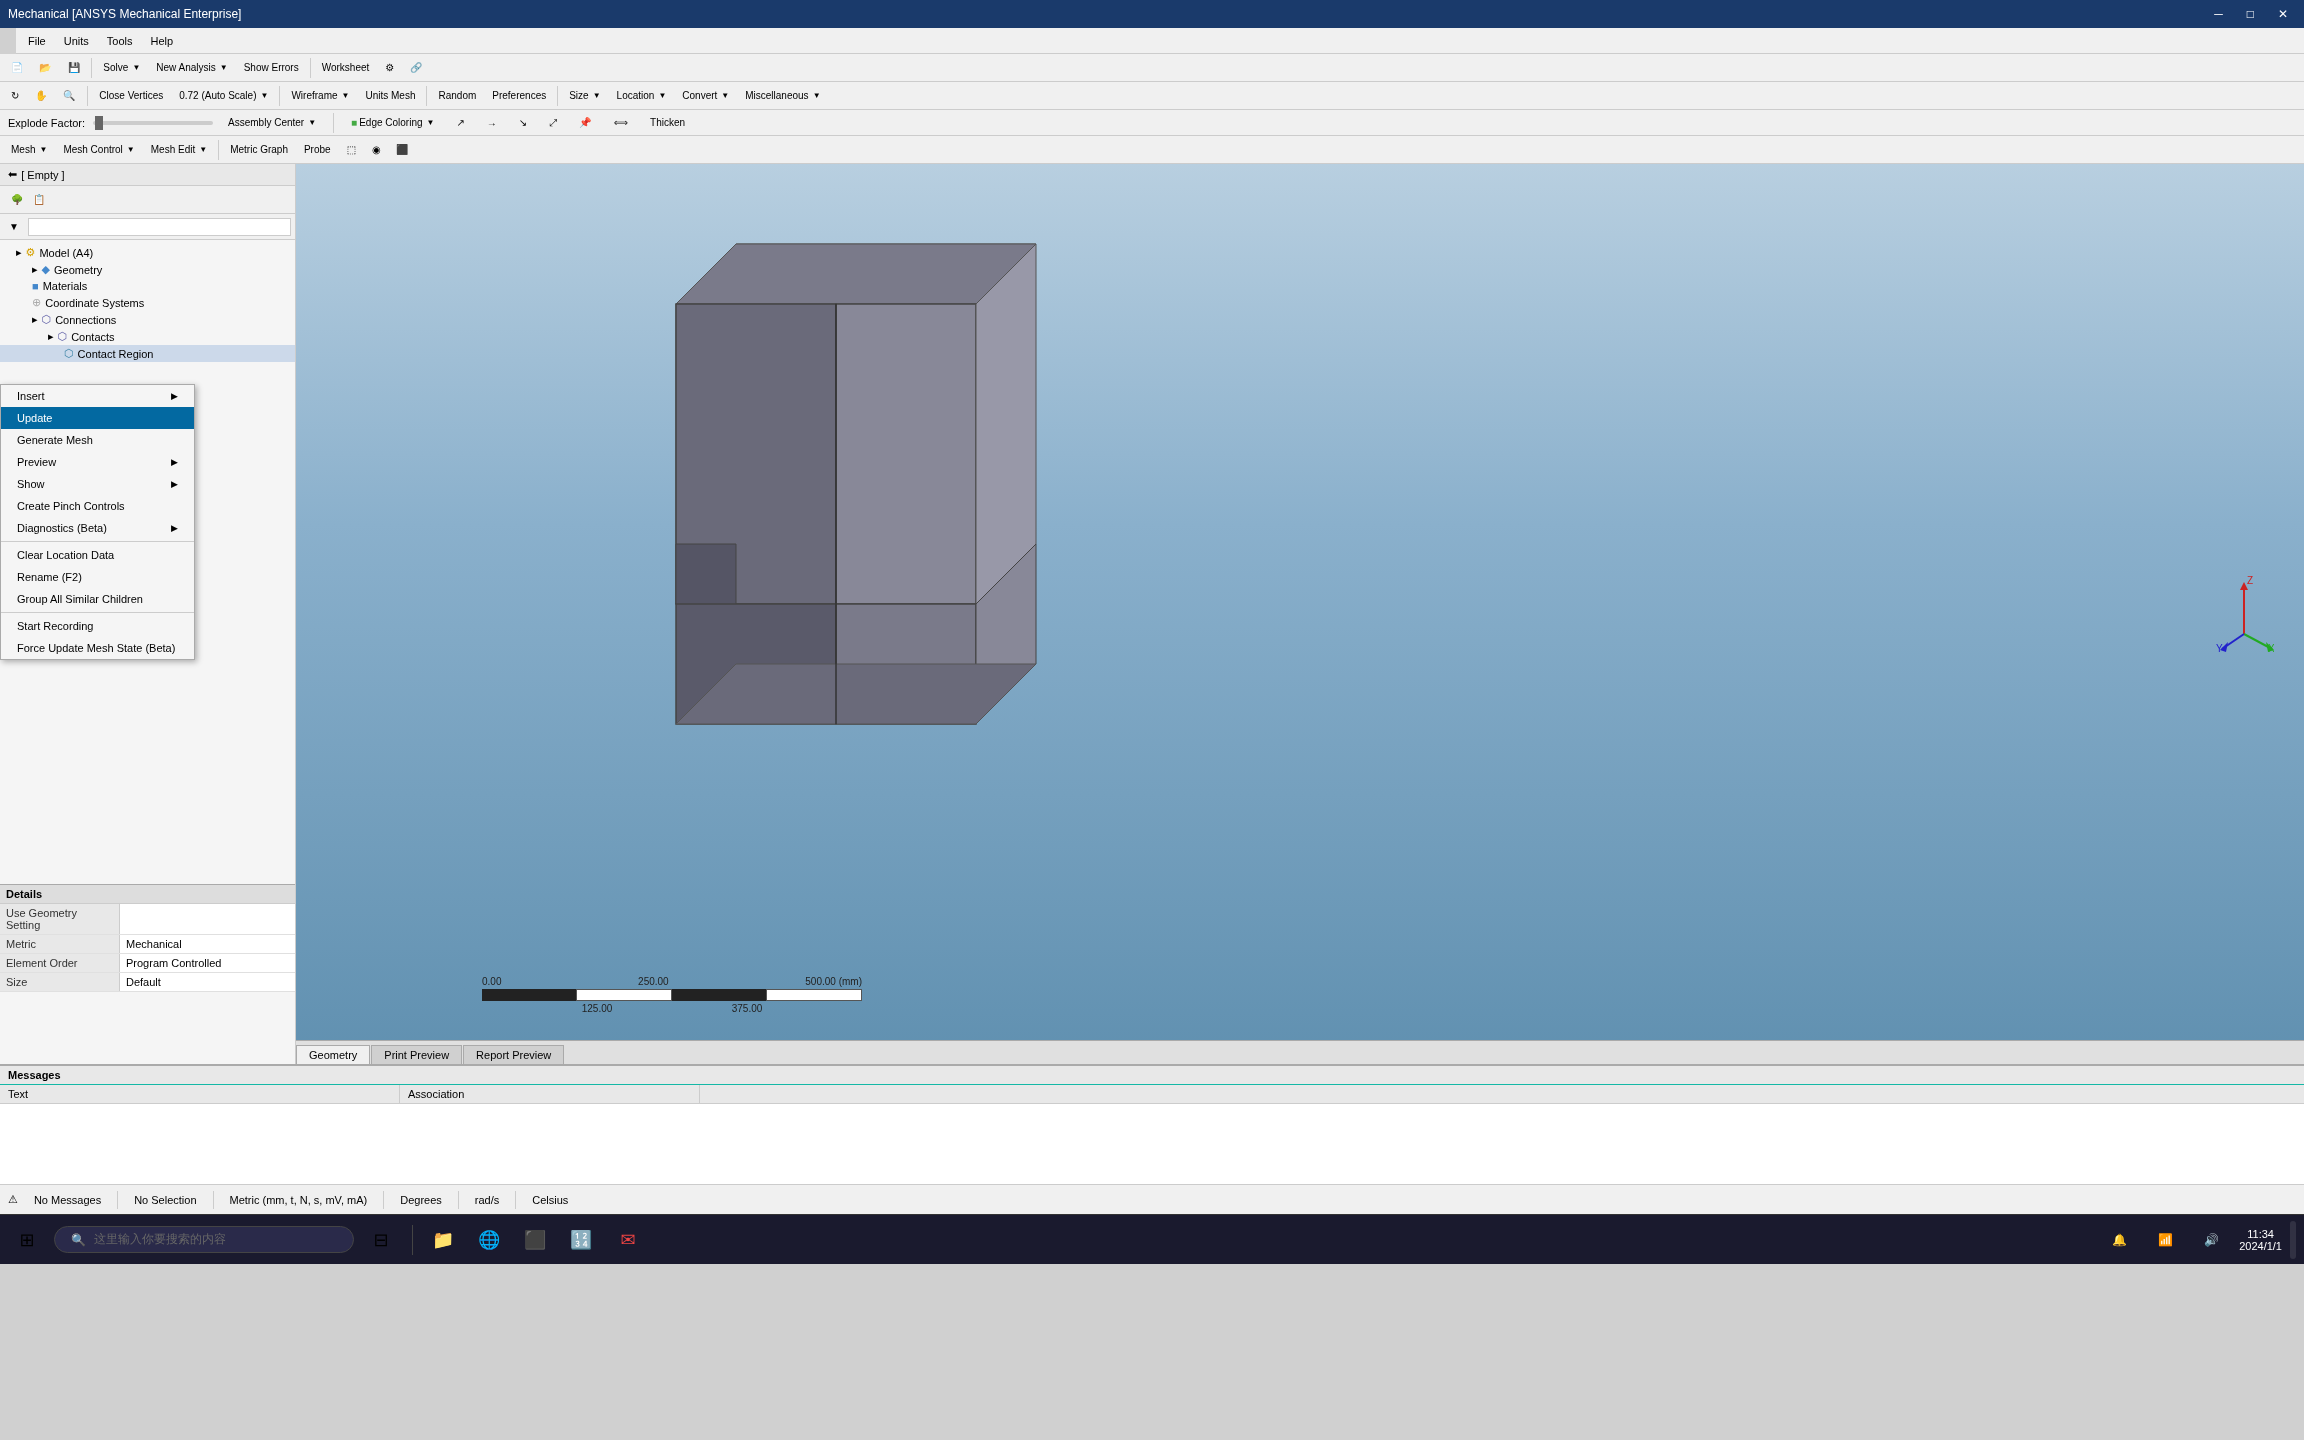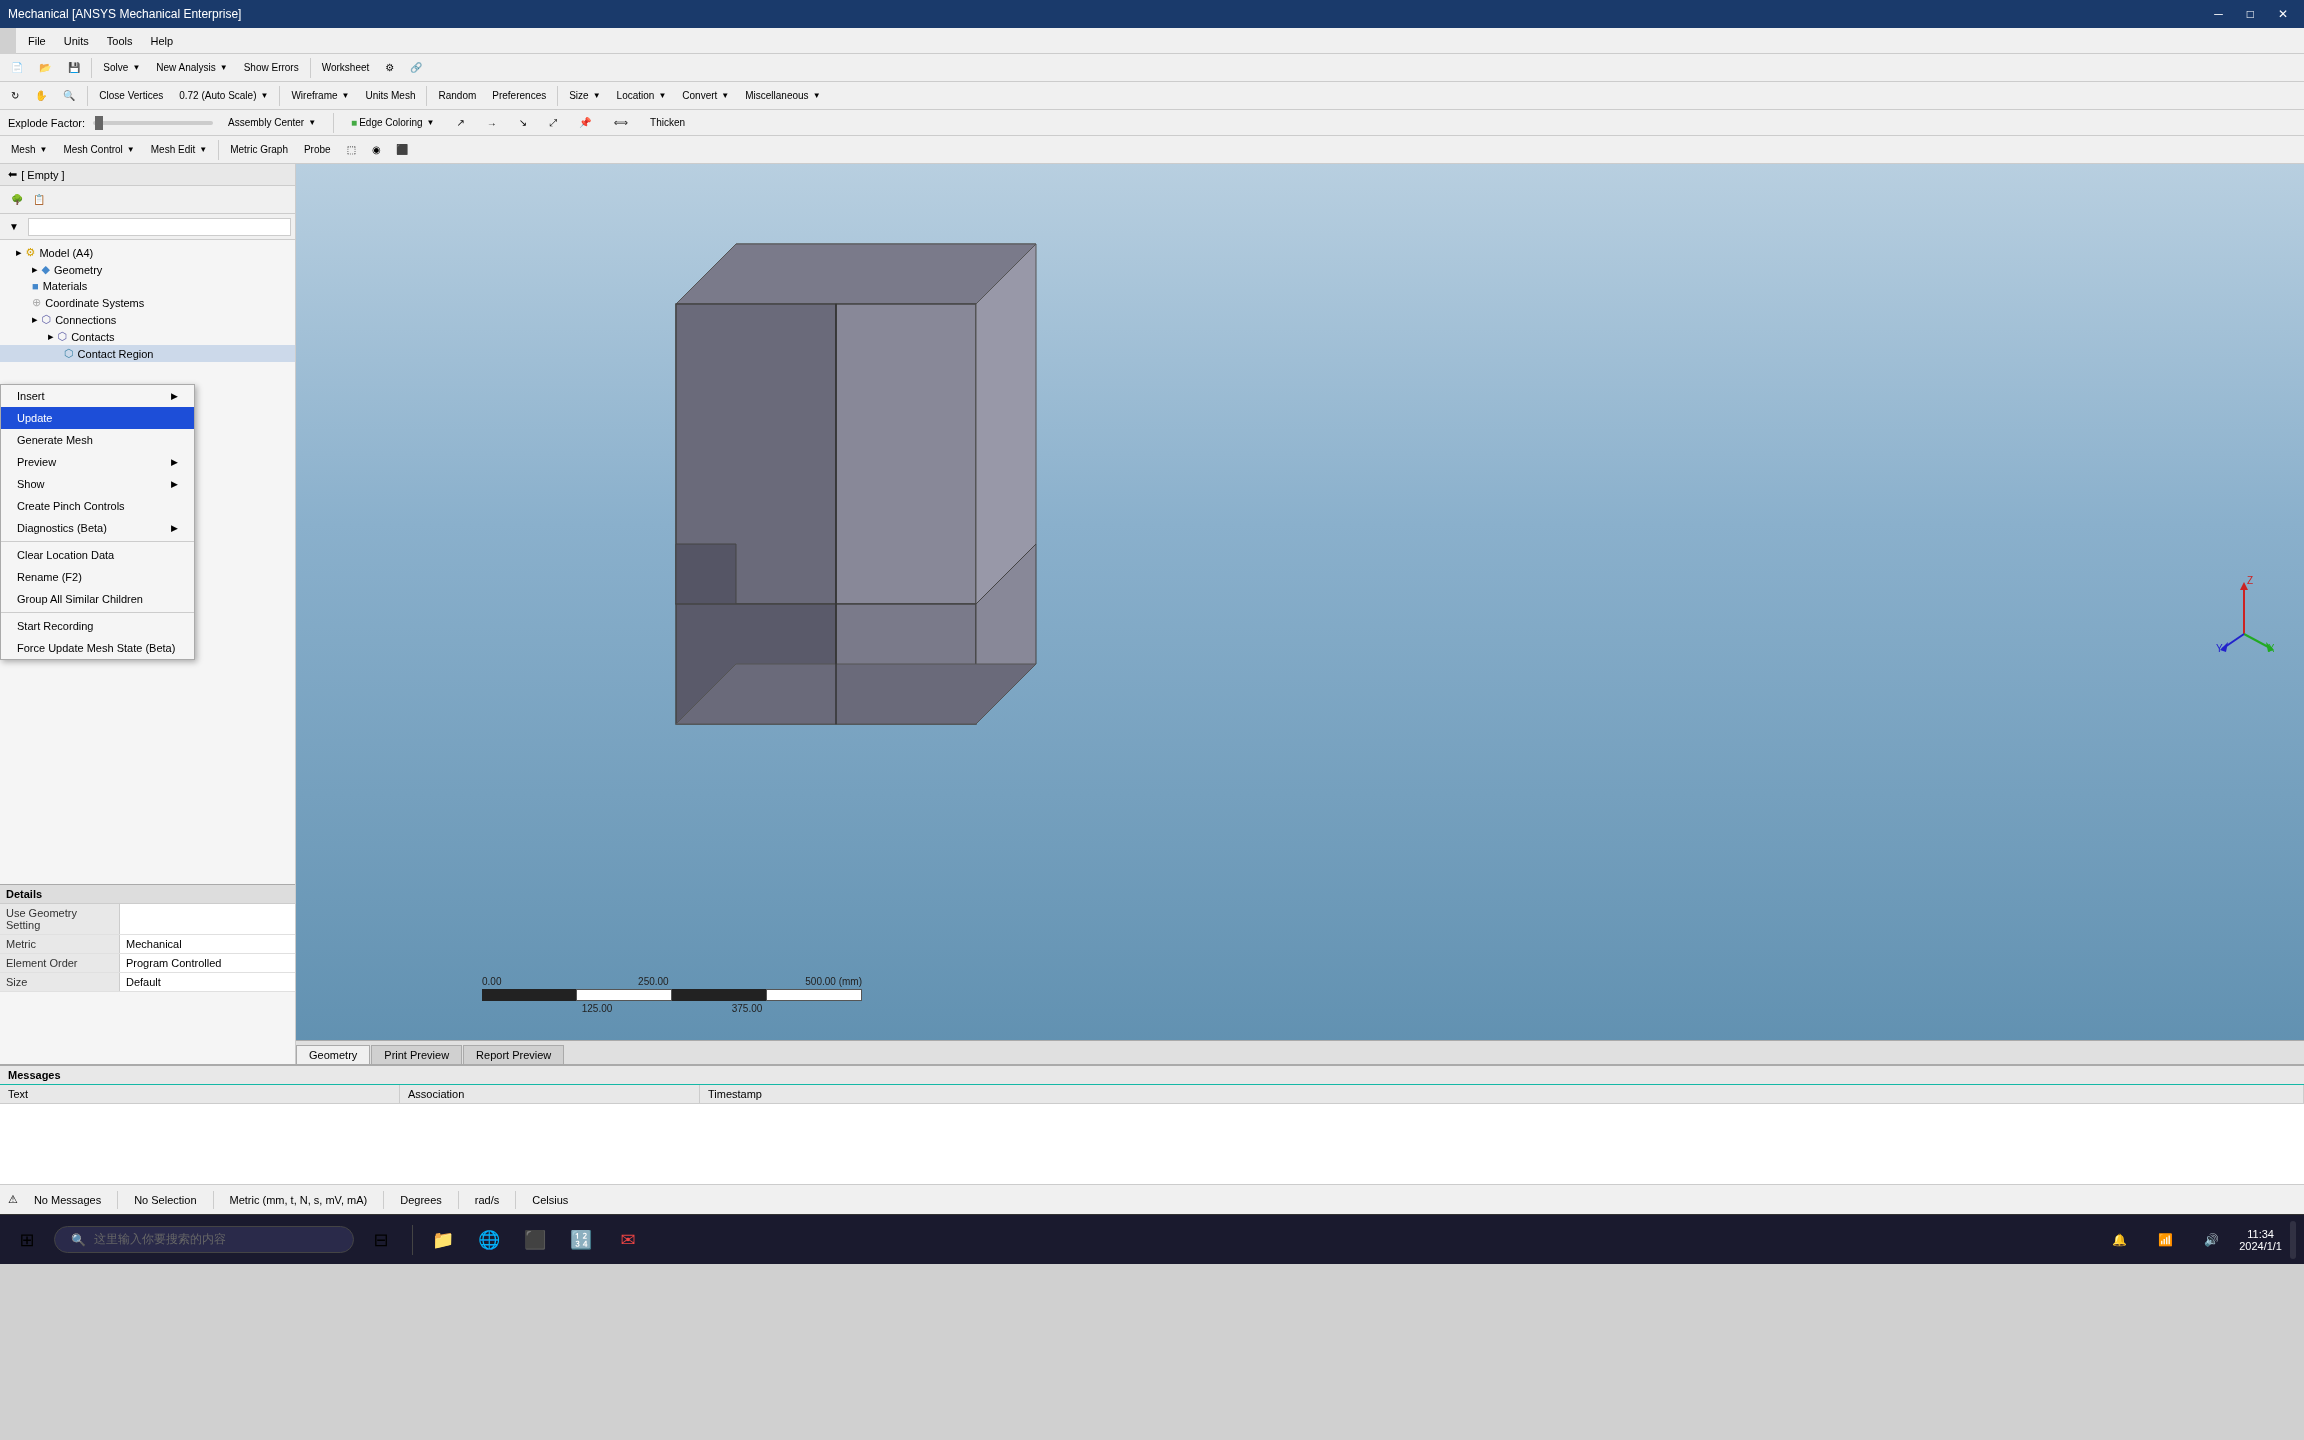--- a/index.html
+++ b/index.html
@@ -126,21 +126,21 @@
       font-size: 11px;
     }
     .ctx-item {
       padding: 5px 16px;
       cursor: pointer;
       display: flex;
       align-items: center;
       justify-content: space-between;
       white-space: nowrap;
     }
-    .ctx-item.highlighted { background: #1d4ed8; color: white; text-align: center; }
+    .ctx-item.highlighted { background: #0369a1; color: white; text-align: center; }
     .ctx-sep { height: 1px; background: #ccc; margin: 2px 0; }
     .ctx-arrow { font-size: 9px; }
     
     
     #props-panel {
       height: 180px;
       border-top: 1px solid #ccc;
       background: #f5f5f5;
       overflow-y: auto;
     }
@@ -668,21 +668,20 @@
   </div>
 </div>
 
 <div id="messages-panel">
   <div class="msg-header">
     <span>Messages</span>
   </div>
   <div class="msg-table-header">
     <div class="msg-col msg-col-text">Text</div>
     <div class="msg-col msg-col-assoc">Association</div>
-    <div class="msg-col msg-col-time">Timestamp</div>
   </div>
   <div style="height:70px; overflow-y:auto; background:white;"></div>
 </div>
 
 <div id="status-bar">
   <span>⚠</span>
   <span>No Messages</span>
   <div class="status-sep"></div>
   <span>No Selection</span>
   <div class="status-sep"></div>

